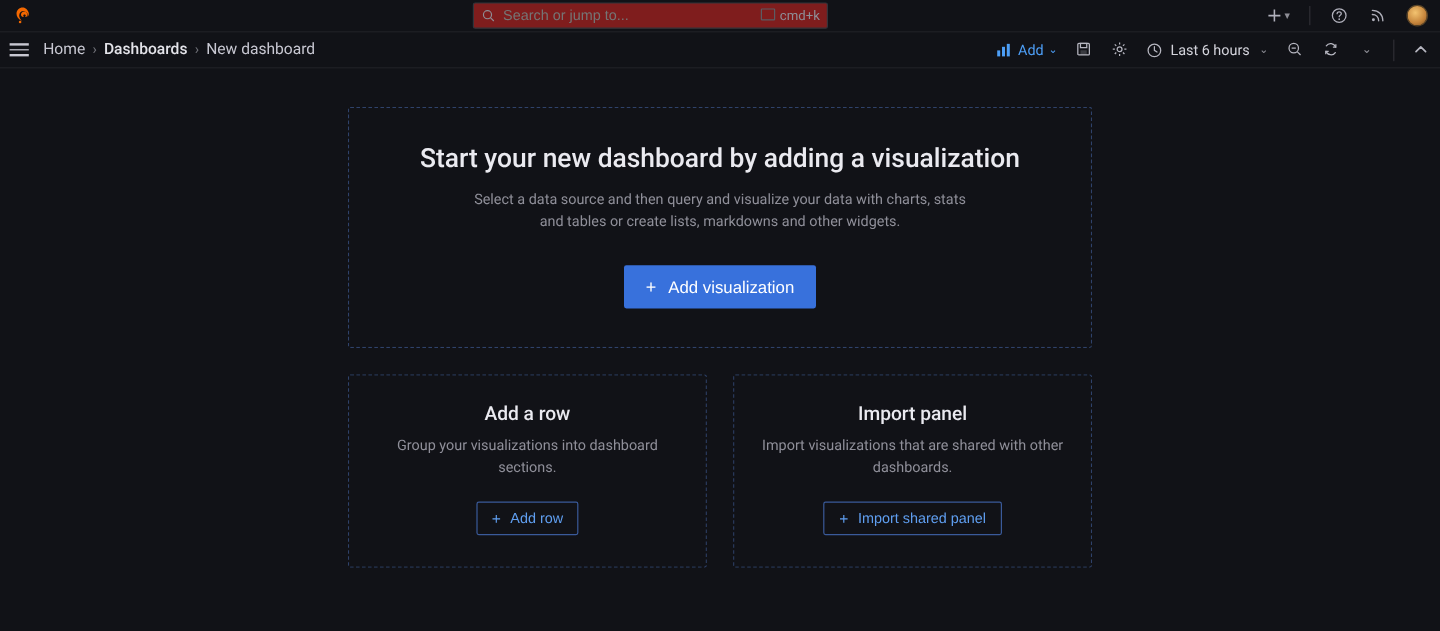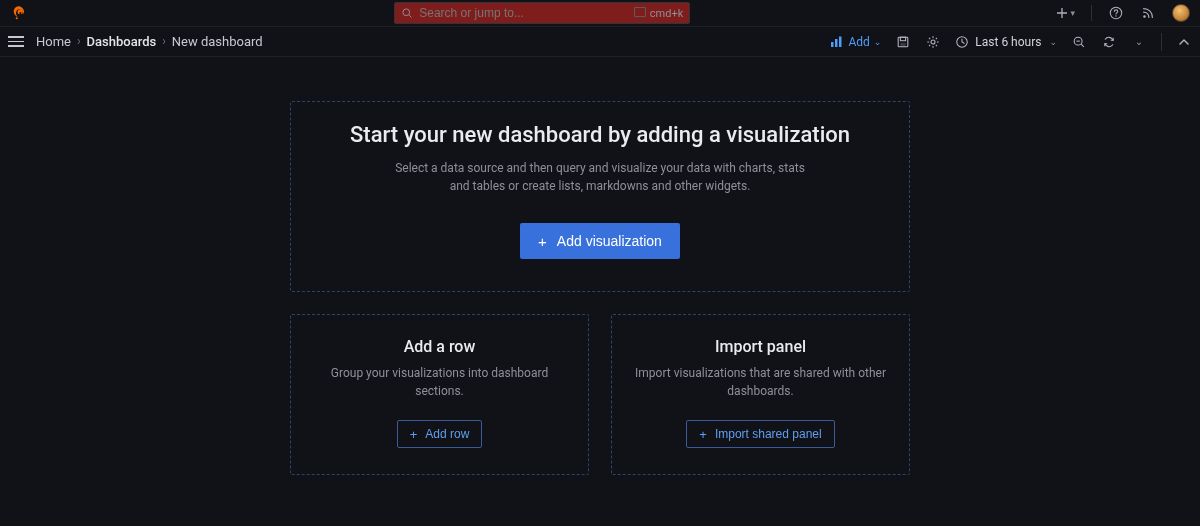--- a/index.html
+++ b/index.html
@@ -85,21 +85,20 @@
   .crumbs { display: flex; align-items: flex-start; gap: 6px; font-size: 13px; }
   .crumbs a { color: #c8c8d2; text-decoration: none; cursor: pointer; }
   .crumbs .sep { color: #6f7077; font-size: 12px; }
   .crumbs .current { color: #c8c8d2; }
   .crumbs a.strong { font-weight: 500; color: #e4e4ea; }
   .crumbs a.dim { color: #c8c8d2; }
 
   .toolbar-right {
     margin-left: auto;
     display: flex;
-    align-items: center;
     gap: 14px;
     color: #b6b6c0;
   }
   .add-link {
     display: flex; align-items: center; gap: 4px;
     color: #4d9ef6;
     font-size: 12px;
     cursor: pointer;
   }
   .add-link .caret { font-size: 9px; color: #4d9ef6; }
@@ -116,25 +115,25 @@
 
   
   .canvas {
     padding: 0;
     display: flex;
     flex-direction: column;
     align-items: center;
   }
 
   .big-card {
-    margin-top: 44px;
+    margin-top: 32px;
     width: 620px;
     border: 1px dashed #2f426a;
     border-radius: 2px;
-    padding: 20px 40px 32px;
+    padding: 30px 40px 32px;
     text-align: center;
   }
   .big-title {
     color: #eaeaf0;
     font-size: 22px;
     font-weight: 500;
     margin-bottom: 12px;
   }
   .big-sub {
     color: #8f8f99;

